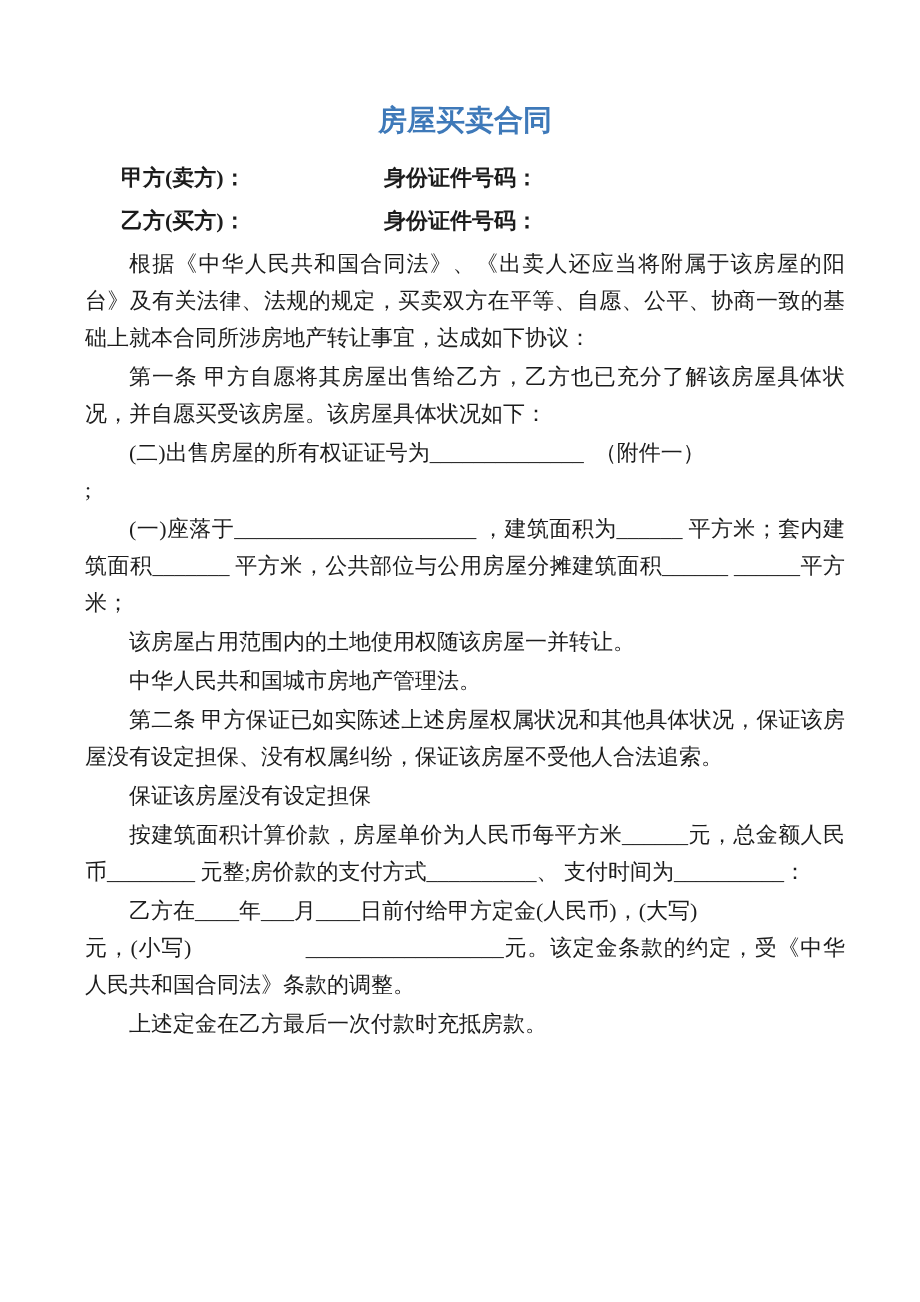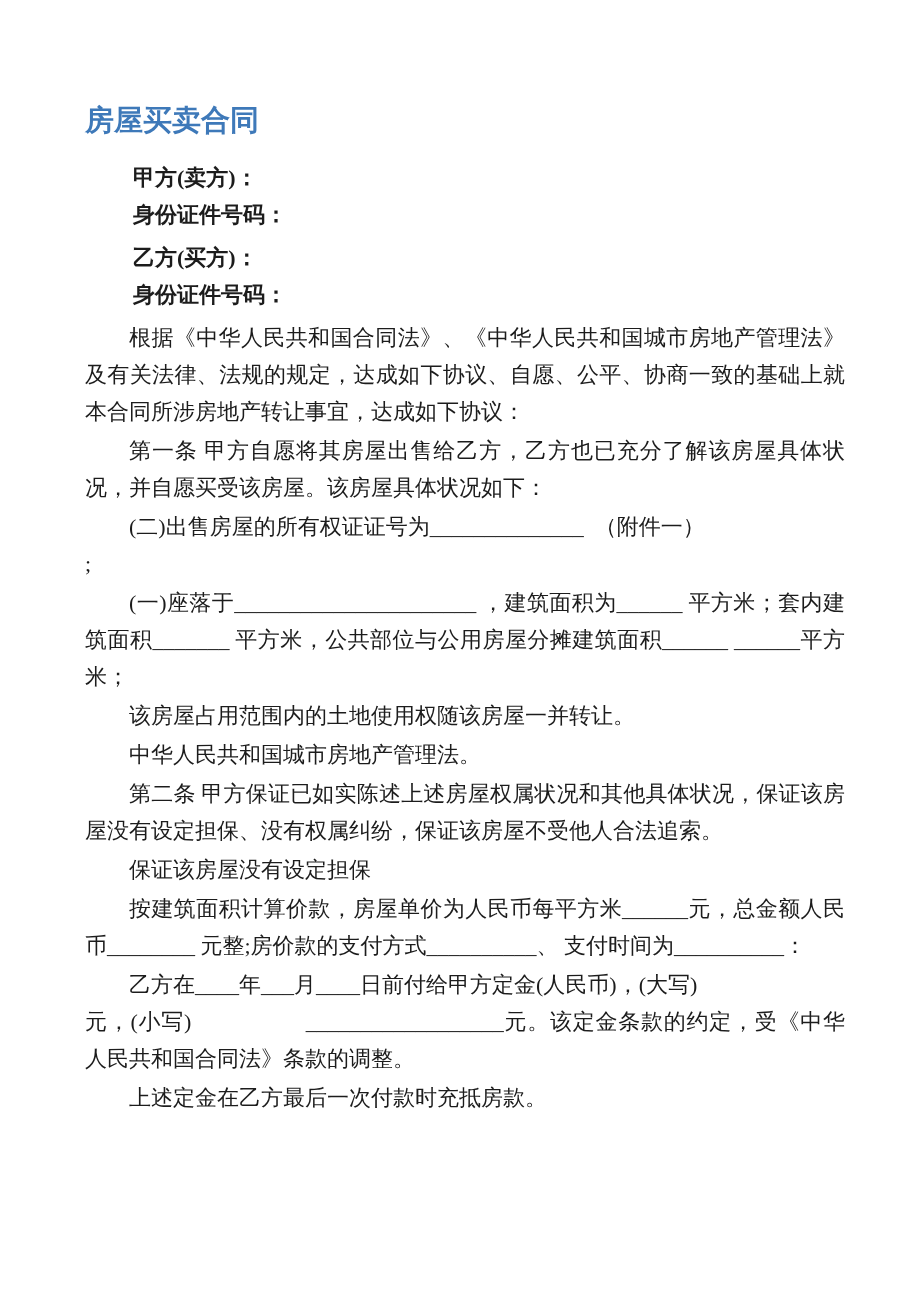--- a/index.html
+++ b/index.html
@@ -10,31 +10,31 @@
     height: 1302px;
     background: #ffffff;
     padding: 103px 75px 0 85px;
     font-family: "Liberation Serif", "DejaVu Serif", serif;
     color: #1c1c1c;
     overflow: hidden;
   }
   .title {
     font-size: 29px;
     font-weight: bold;
+    text-align: center;
     color: #3e79b9;
     line-height: 34px;
     margin: 0 0 22px 0;
   }
   .party-row {
     display: flex;
     font-size: 22px;
     line-height: 37px;
-    margin: 0 0 6px 48px;
+    margin: 0 0 6px 36px;
     font-weight: bold;
-    flex-direction: column;
   }
   .party-role { width: 263px; flex: none; }
   .para {
     font-size: 22px;
     line-height: 37px;
     text-indent: 44px;
     text-align: justify;
     white-space: pre-wrap;
     margin: 0 0 2px 0;
   }
@@ -49,21 +49,21 @@
   <div class="party-row">
     <span class="party-role">甲方(卖方)：</span>
     <span class="party-id">身份证件号码：</span>
   </div>
 
   <div class="party-row">
     <span class="party-role">乙方(买方)：</span>
     <span class="party-id">身份证件号码：</span>
   </div>
 
-  <p class="para">根据《中华人民共和国合同法》、《中华人民共和国城市房地产管理法》及有关法律、法规的规定，达成如下协议、自愿、公平、协商一致的基础上就本合同所涉房地产转让事宜，达成如下协议：</p>
+  <p class="para">根据《中华人民共和国合同法》、《出卖人还应当将附属于该房屋的阳台》及有关法律、法规的规定，买卖双方在平等、自愿、公平、协商一致的基础上就本合同所涉房地产转让事宜，达成如下协议：</p>
 
   <p class="para">第一条 甲方自愿将其房屋出售给乙方，乙方也已充分了解该房屋具体状况，并自愿买受该房屋。该房屋具体状况如下：</p>
 
   <p class="para">(二)出售房屋的所有权证证号为______________  （附件一）
 ;</p>
 
   <p class="para">(一)座落于______________________ ，建筑面积为______ 平方米；套内建筑面积_______ 平方米，公共部位与公用房屋分摊建筑面积______ ______平方米；</p>
 
 
   <p class="para">该房屋占用范围内的土地使用权随该房屋一并转让。</p>

